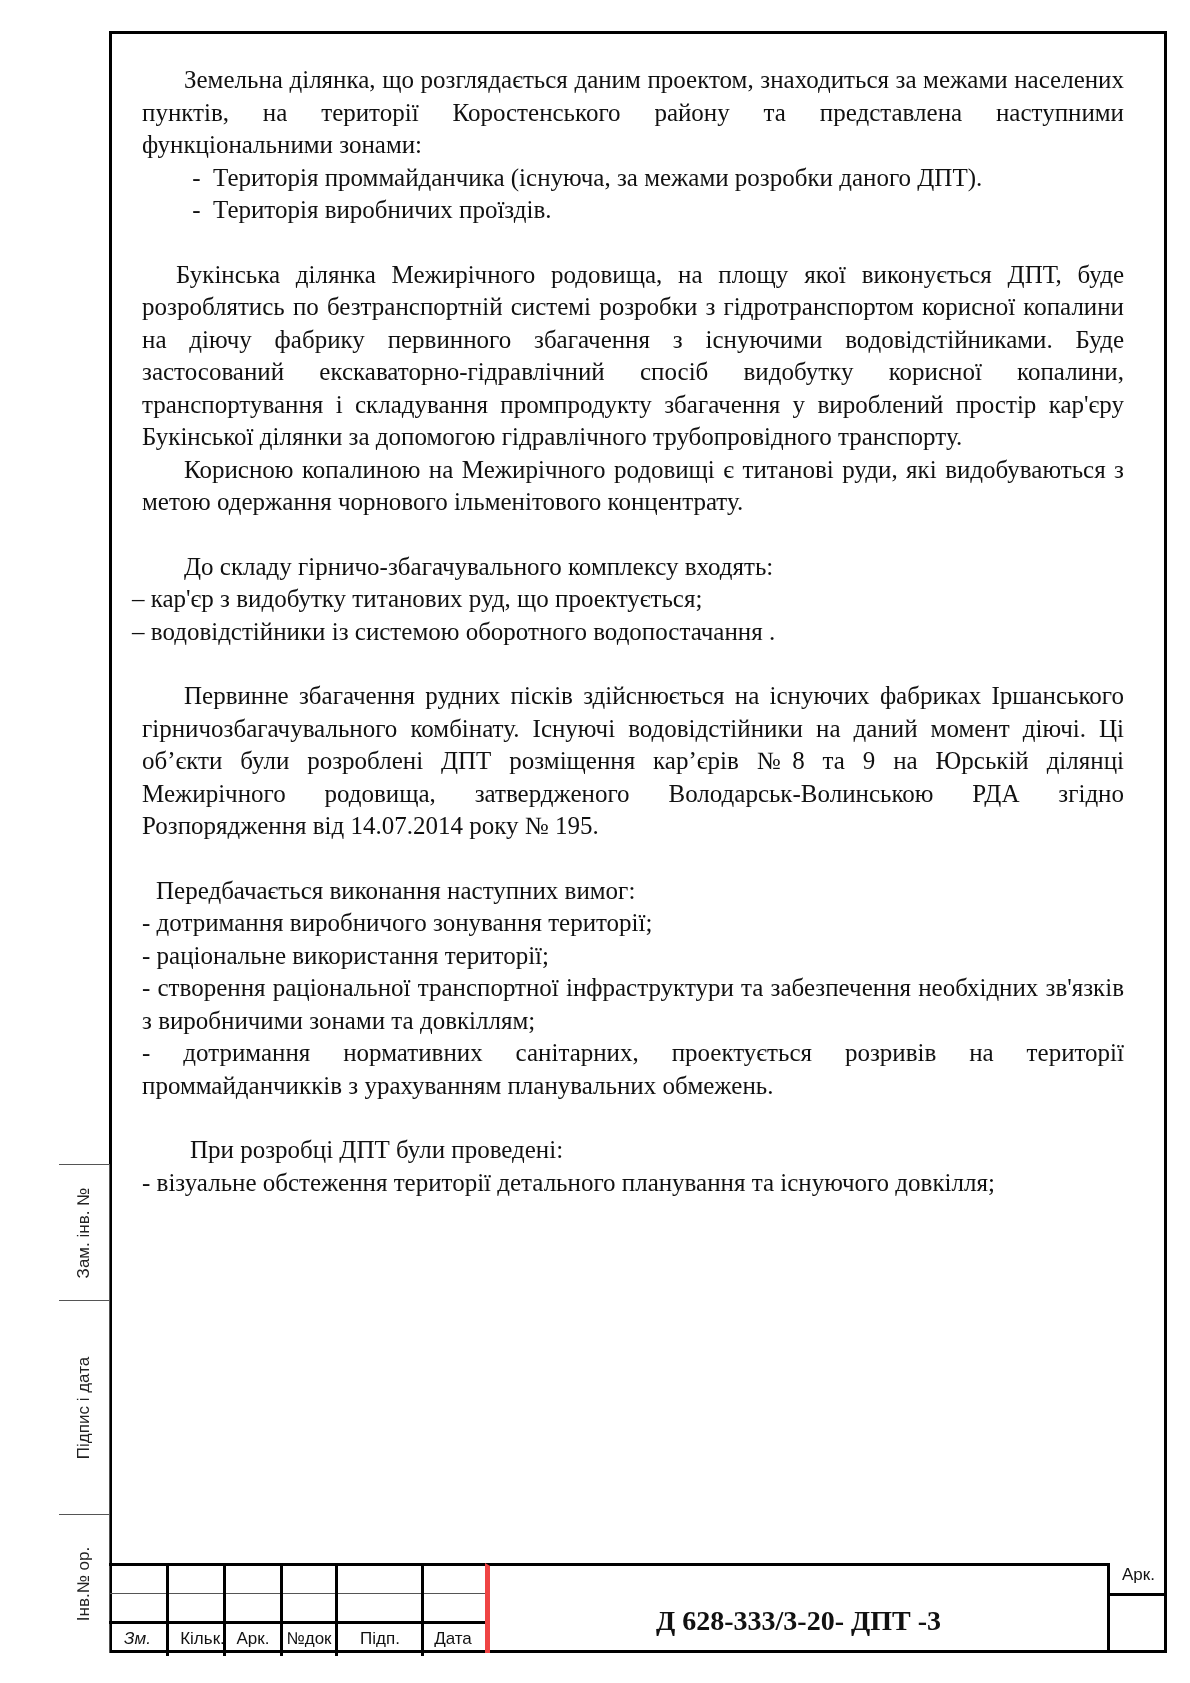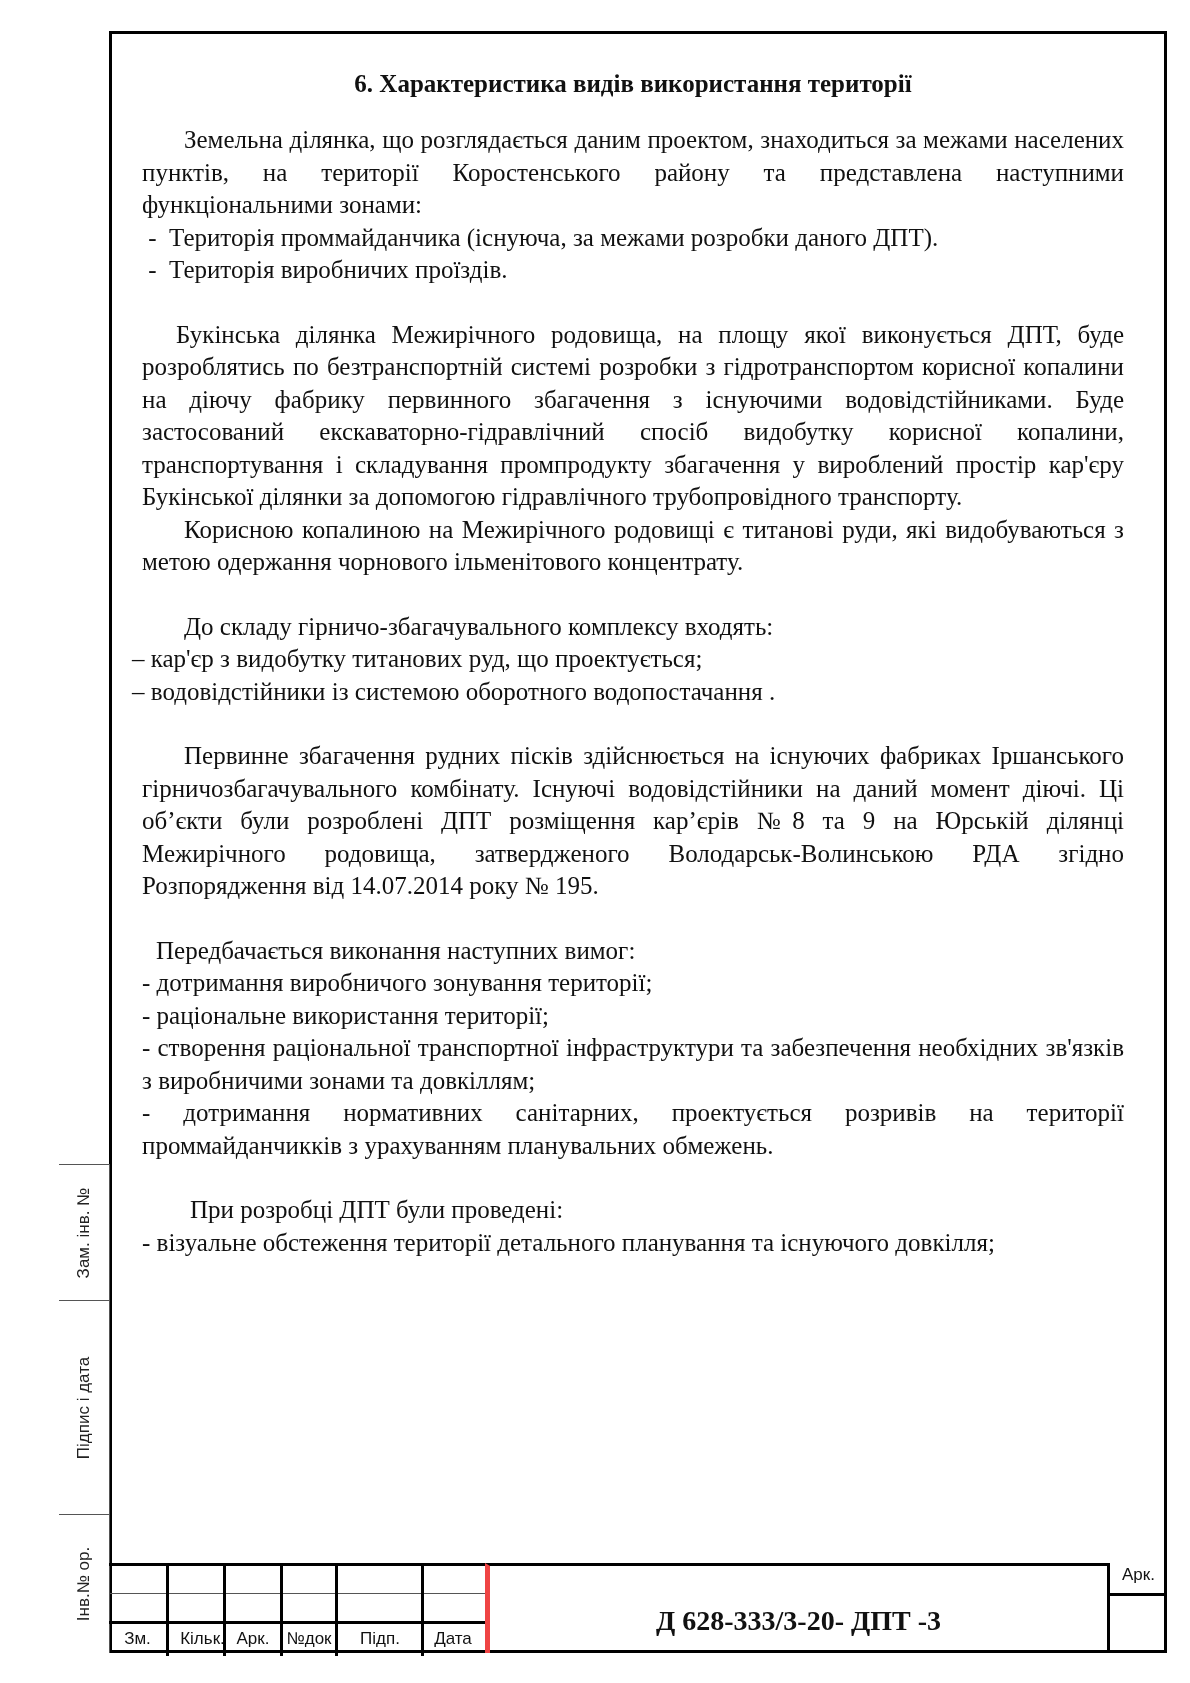--- a/index.html
+++ b/index.html
@@ -12,21 +12,21 @@
     position: absolute; left: 142px; top: 64px; width: 982px;
     font-family: "Liberation Serif", serif; font-size: 25px; line-height: 32.5px; color: #111;
   }
   .title {
     text-align: center; font-weight: bold; font-size: 25px; margin: 0 0 20px 0; line-height: 40px;
   }
   .p { text-align: justify; margin: 0; }
   .indent { text-indent: 42px; }
   .gap { height: 32px; }
   .li { margin: 0; text-align: justify; }
-  .li-center { text-align: left; }
+  .li-center { text-align: left; margin-left: 44px; }
 
   
   .side {
     position: absolute; left: 59px; top: 1164px; width: 50px; height: 489px;
     border-right: 1px solid #555;
   }
   .side-cell {
     position: absolute; left: 0; width: 50px; border-top: 1px solid #555; box-sizing: border-box;
   }
   .side-label {
@@ -65,21 +65,20 @@
     position: absolute; left: 0; right: 0; top: 2px; text-align: center;
     font-family: "Liberation Sans", sans-serif; font-size: 17px; color: #111;
   }
 </style>
 </head>
 <body>
 
 <div class="frame"></div>
 
 <div class="content">
-  <h1 class="title">6. Характеристика видів використання території</h1>
 
   <p class="p indent">Земельна ділянка, що розглядається даним проектом, знаходиться за межами населених пунктів, на території Коростенського району та представлена наступними функціональними зонами:</p>
   <p class="li li-center" style="white-space:pre;"> -  Територія проммайданчика (існуюча, за межами розробки даного ДПТ).</p>
   <p class="li li-center" style="white-space:pre;"> -  Територія виробничих проїздів.</p>
 
   <div class="gap"></div>
 
   <p class="p" style="text-indent:34px;">Букінська ділянка Межирічного родовища, на площу якої виконується ДПТ, буде розроблятись по безтранспортній системі розробки з гідротранспортом корисної копалини на діючу фабрику первинного збагачення з існуючими водовідстійниками.  Буде застосований  екскаваторно-гідравлічний спосіб видобутку корисної копалини, транспортування і складування промпродукту збагачення у вироблений простір кар'єру Букінської ділянки за допомогою гідравлічного трубопровідного транспорту.</p>
   <p class="p indent">Корисною копалиною на Межирічного родовищі є титанові руди, які видобуваються з метою одержання чорнового ільменітового концентрату.</p>
 
@@ -121,21 +120,21 @@
 
 <div class="stamp">
   <div class="stamp-grid">
     <div class="hline-thin"></div>
     <div class="hline-thick"></div>
     <div class="vline" style="left:57px;"></div>
     <div class="vline" style="left:114px;"></div>
     <div class="vline" style="left:171px;"></div>
     <div class="vline" style="left:226px;"></div>
     <div class="vline" style="left:312px;"></div>
-    <span class="col-label" style="left:0; width:57px;">Зм.</span>
+    <span class="col-label" style="left:0; width:57px;font-style:italic;">Зм.</span>
     <span class="col-label" style="left:58px; width:57px;padding-left:7px;">Кільк.</span>
     <span class="col-label" style="left:116px; width:56px;">Арк.</span>
     <span class="col-label" style="left:172px; width:56px;">№док</span>
     <span class="col-label" style="left:229px; width:84px;">Підп.</span>
     <span class="col-label" style="left:314px; width:60px;">Дата</span>
   </div>
   <div class="doc-code-box">
     <div class="doc-code">Д 628-333/3-20- ДПТ -3</div>
   </div>
   <div class="ark-box">

